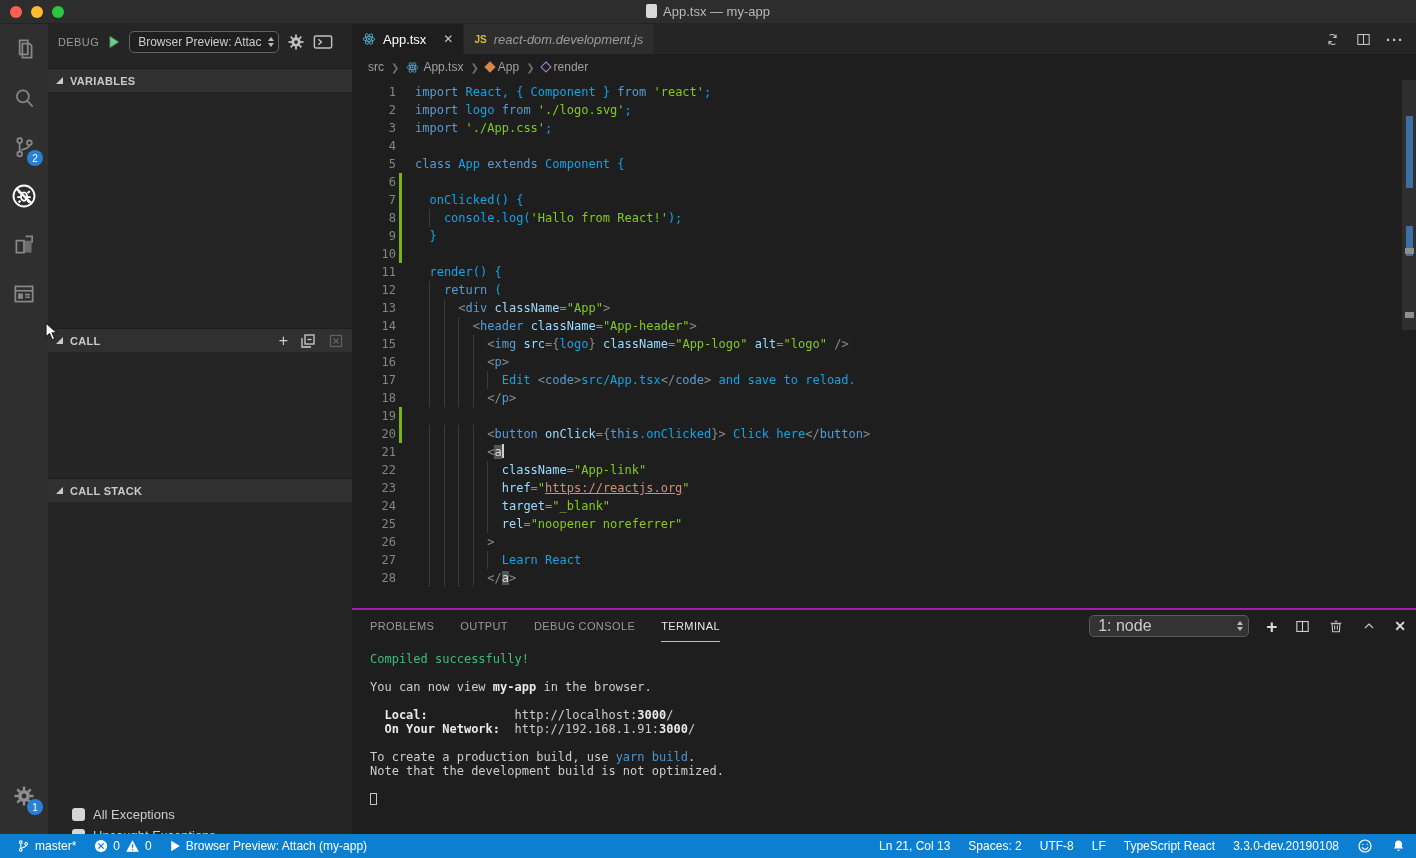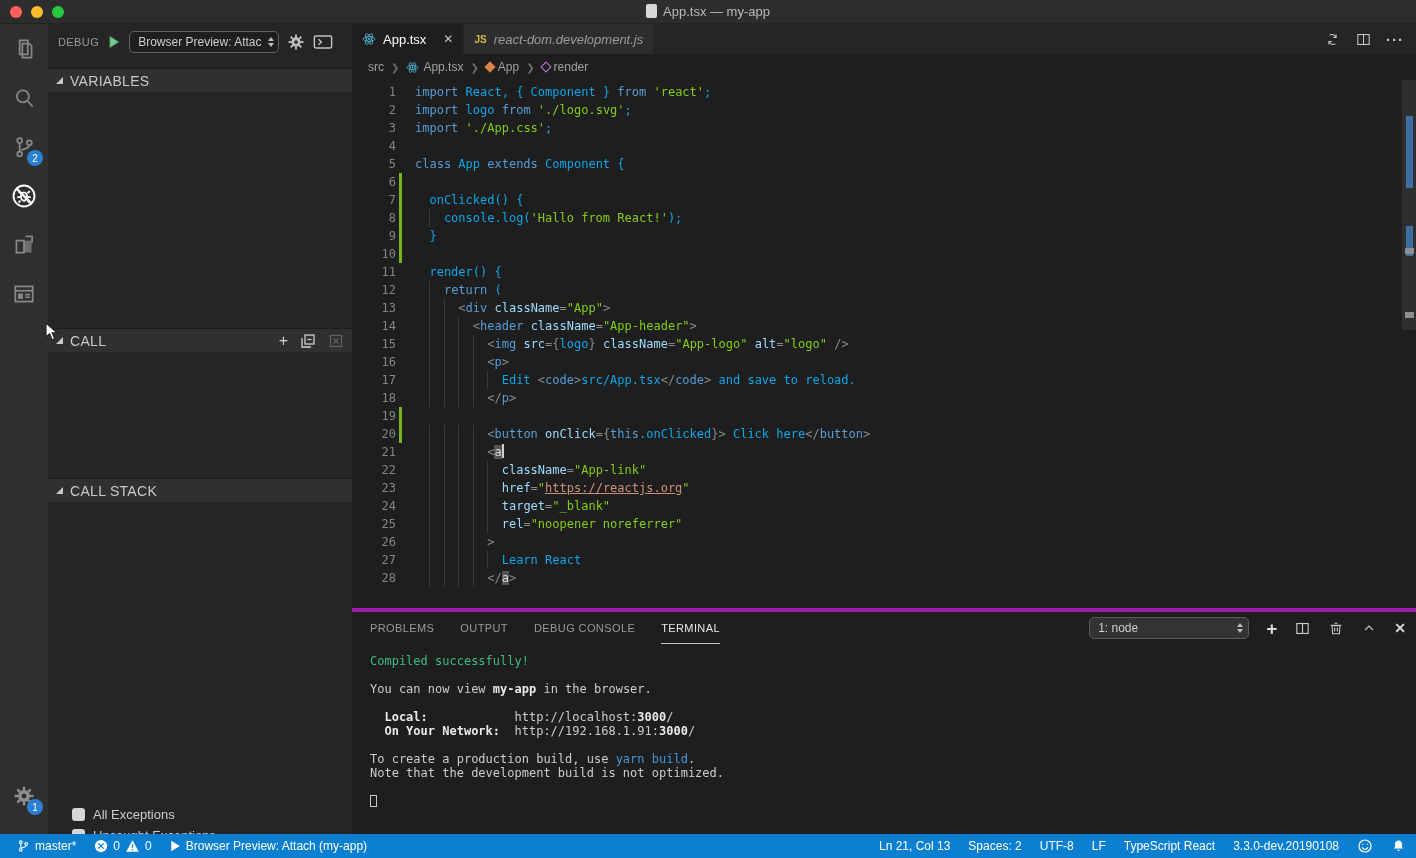--- a/index.html
+++ b/index.html
@@ -41,21 +41,21 @@
   .updown { display:flex; flex-direction:column; gap:2px; align-items:center; }
   .updown i { width:0; height:0; border-left:3.5px solid transparent; border-right:3.5px solid transparent; display:block; }
   .updown i.up { border-bottom:4px solid #bdbdbd; }
   .updown i.dn { border-top:4px solid #bdbdbd; }
   .tool-ic svg { stroke:#c0c0c0; fill:none; stroke-width:1.6; display:block; }
 
   .section { display:flex; flex-direction:column; min-height:0; }
   .sec-head { height:24px; background:#303031; border-top:1px solid #1d1d1e; display:flex; align-items:center;
               padding:0 8px 0 8px; flex:none; }
   .twistie { width:0; height:0; border-left:7px solid transparent; border-bottom:7px solid #c9c9c9; margin-right:7px; }
-  .sec-title { color:#c9c9c9; font-size:14px; font-weight:normal; letter-spacing:.3px; flex:1; }
+  .sec-title { color:#c9c9c9; font-size:11px; font-weight:bold; letter-spacing:.3px; flex:1; }
   .sec-actions { display:flex; align-items:center; gap:12px; }
   .sec-actions .plus { color:#cfcfcf; font-size:16px; line-height:1; }
   .sec-body { flex:1; }
   .bp-item { display:flex; align-items:center; gap:8px; padding:3px 0 3px 24px; color:#cccccc; font-size:13px; }
   .checkbox { width:13px; height:13px; background:#d6d6d6; border-radius:3px; flex:none; }
 
   
   .editor-col { flex:1; display:flex; flex-direction:column; min-width:0; background:#1e1e1e; }
   .tabbar { height:30px; background:#252526; display:flex; align-items:stretch; flex:none; }
   .tab { display:flex; align-items:center; padding:0 10px; font-size:13px; gap:7px; }
@@ -90,28 +90,28 @@
   .tk-hl { color:#d9d9d9; background:#525558; }
   .tk-cur { display:inline-block; width:2px; height:14px; background:#cfcfcf; vertical-align:-2px; }
 
   
   .overview { position:absolute; top:0; right:0; width:14px; bottom:0; }
   .ov-thumb { position:absolute; top:0; right:0; width:14px; height:250px; background:rgba(121,121,121,.18); }
   .ov-blue { position:absolute; right:3px; width:7px; background:#3e6fa3; }
   .ov-gray { position:absolute; right:2px; width:9px; height:6px; background:#8e8e8e; }
 
   
-  .panel { height:226px; border-top:4px solid #a21caf; display:flex; flex-direction:column; flex:none; }
+  .panel { height:226px; border-top:2px solid #a21caf; display:flex; flex-direction:column; flex:none; }
   .panel-head { height:32px; display:flex; align-items:center; padding:0 10px 0 18px; flex:none; }
   .ptab { font-size:11px; letter-spacing:.4px; color:#9a9a9a; margin-right:26px; height:32px;
           display:flex; align-items:center; border-bottom:1px solid transparent; }
   .ptab.active { color:#e7e7e7; border-bottom:1px solid #bdbdbd; }
   .panel-controls { margin-left:auto; display:flex; align-items:center; gap:17px; }
   .term-select { height:22px; width:160px; background:#333334; border:1px solid #5a5a5b; border-radius:5px;
-                 display:flex; align-items:center; color:#cccccc; font-size:12px; padding:0 5px 0 8px; }
+                 display:flex; align-items:center; color:#cccccc; font-size:16px; padding:0 5px 0 8px; }
   .term-select .lbl { flex:1; }
   .panel-controls svg { stroke:#cccccc; fill:none; stroke-width:1.6; display:block; }
   .panel-controls .plus { color:#d8d8d8; font-size:19px; line-height:1; font-weight:bold; }
   .panel-controls .closex { color:#d8d8d8; font-size:14px; font-weight:bold; }
 
   .terminal { flex:1; padding:10px 0 0 18px; font-family:"DejaVu Sans Mono", monospace;
               font-size:12px; line-height:14px; color:#cccccc; }
   .tline { height:14px; white-space:pre; }
   .tm-g { color:#3dbd7d; } .tm-b { color:#e9e9e9; font-weight:bold; }
   .tm-n { color:#cccccc; } .tm-l { color:#4596d8; }

